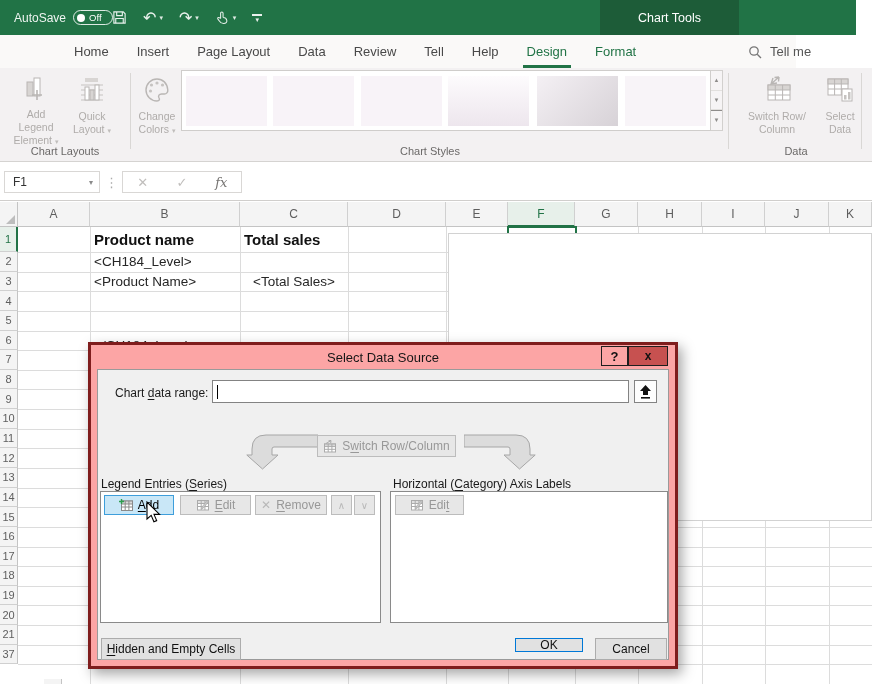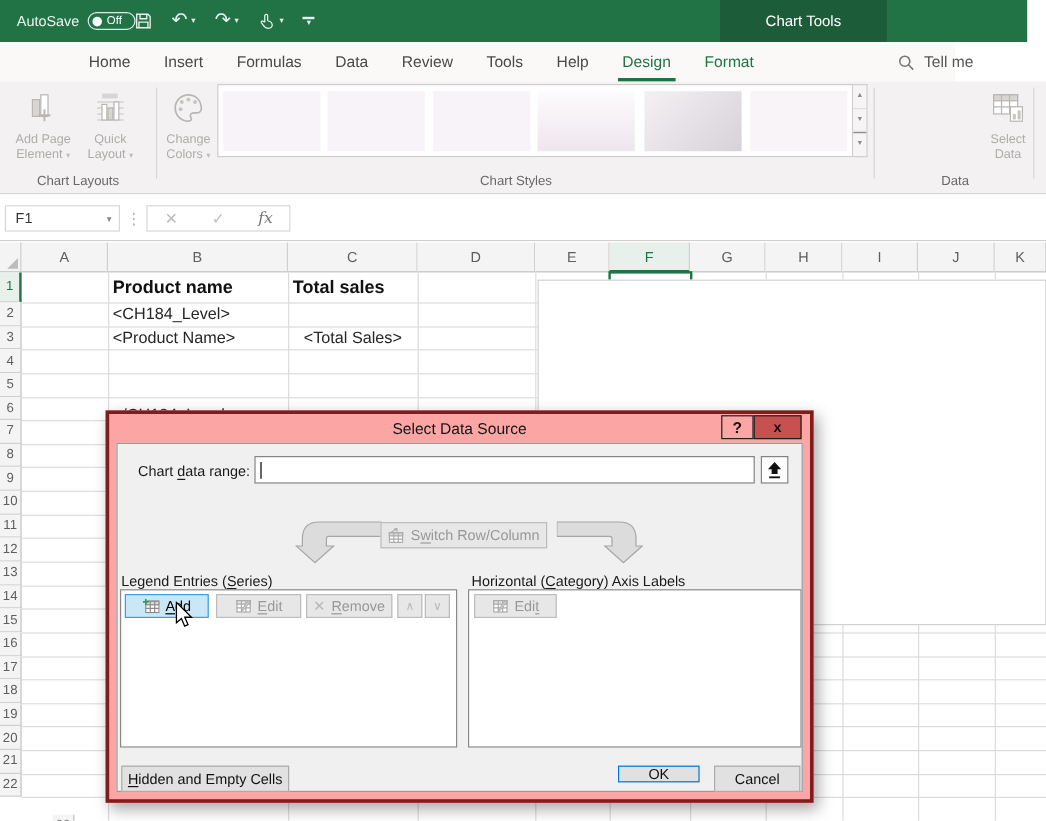--- a/index.html
+++ b/index.html
@@ -127,24 +127,24 @@
         <span class="car">▾</span>
       </span>
     </div>
     <div class="charttools">Chart Tools</div>
   </div>
 
   <div id="tabrow">
     <div id="tabs">
         <div class="tab">Home</div>
         <div class="tab">Insert</div>
-        <div class="tab">Formulas</div>
+        <div class="tab">Page Layout</div>
         <div class="tab">Data</div>
         <div class="tab">Review</div>
-        <div class="tab">Tools</div>
+        <div class="tab">Tell</div>
         <div class="tab">Help</div>
         <div class="tab active">Design</div>
         <div class="tab contextual">Format</div>
       </div>
   </div>
   <div class="tellme">
     <svg width="14" height="14" viewBox="0 0 14 14">
       <circle cx="6" cy="6" r="4.2" fill="none" stroke="#767676" stroke-width="1.3"></circle>
       <line x1="9.2" y1="9.2" x2="13" y2="13" stroke="#767676" stroke-width="1.3"></line>
     </svg>
@@ -155,21 +155,21 @@
 
     <div class="bigbtn" style="left:8px">
       <span class="bicon">
         <svg width="30" height="30" viewBox="0 0 30 30">
           <rect x="6" y="8" width="6" height="14" fill="#D8D5D3" stroke="#B9B6B4"></rect>
           <rect x="13" y="4" width="6" height="18" fill="#fff" stroke="#B9B6B4"></rect>
           <path d="M16 16 v10 M11 21 h10" stroke="#B9B6B4" stroke-width="1.6" fill="none"></path>
         </svg>
       </span>
       <span class="blabel">
-        <span>Add Page</span><br>
+        <span>Add Legend</span><br>
         <span>Element</span>
         <span class="drop">▾</span>
       </span>
     </div>
     <div class="bigbtn" style="left:64px">
       <span class="bicon">
         <svg width="30" height="30" viewBox="0 0 30 30">
           <rect x="8" y="3" width="13" height="4" fill="#D8D5D3"></rect>
           <path d="M4 10 h22 M4 15 h22 M4 20 h22 M4 25 h22" stroke="#C6C3C1" stroke-width="1"></path>
           <rect x="8" y="12" width="4" height="13" fill="#fff" stroke="#B9B6B4"></rect>
@@ -211,20 +211,36 @@
         <div class="thumb" style="left: 443px; background: rgb(248, 244, 248);"></div>
       </div>
     <div class="gal-scroll">
       <div>▲</div>
       <div>▼</div>
       <div class="gal-more">▼</div>
     </div>
     <div class="group-label" style="left:133px;width:594px">Chart Styles</div>
     <div class="rib-sep" style="left:728px"></div>
 
+    <div class="bigbtn" style="left:735px;width:84px">
+      <span class="bicon">
+        <svg width="32" height="30" viewBox="0 0 32 30">
+          <g stroke="#B9B6B4" stroke-width="1">
+            <rect x="7" y="10" width="22" height="15" fill="#fff"></rect>
+            <rect x="7" y="10" width="22" height="5" fill="#D8D5D3"></rect>
+            <path d="M14.3 10 v15 M21.6 10 v15 M7 20 h22"></path>
+          </g>
+          <path d="M10 9 L18 2 M18 2 l-4.5 .5 M18 2 l-.5 4.5 M12 3 L10 9 l6-1" fill="none" stroke="#B9B6B4" stroke-width="1.4"></path>
+        </svg>
+      </span>
+      <span class="blabel">
+        <span>Switch Row/</span><br>
+        <span>Column</span>
+      </span>
+    </div>
     <div class="bigbtn" style="left:819px;width:42px">
       <span class="bicon">
         <svg width="30" height="30" viewBox="0 0 30 30">
           <g stroke="#B9B6B4" stroke-width="1">
             <rect x="3" y="4" width="20" height="16" fill="#fff"></rect>
             <rect x="3" y="4" width="20" height="5" fill="#D8D5D3"></rect>
             <path d="M9.6 4 v16 M16.3 4 v16 M3 14 h20"></path>
           </g>
           <rect x="17" y="14" width="10" height="12" fill="#fff" stroke="#B9B6B4"></rect>
           <rect x="19" y="20" width="2.5" height="4.5" fill="#C6C3C1"></rect>
@@ -290,21 +306,21 @@
         <div class="rowhead" style="top: 247.364px; height: 19.6364px;">12</div>
         <div class="rowhead" style="top: 267px; height: 19.6364px;">13</div>
         <div class="rowhead" style="top: 286.636px; height: 19.6364px;">14</div>
         <div class="rowhead" style="top: 306.273px; height: 19.6364px;">15</div>
         <div class="rowhead" style="top: 325.909px; height: 19.6364px;">16</div>
         <div class="rowhead" style="top: 345.545px; height: 19.6364px;">17</div>
         <div class="rowhead" style="top: 365.182px; height: 19.6364px;">18</div>
         <div class="rowhead" style="top: 384.818px; height: 19.6364px;">19</div>
         <div class="rowhead" style="top: 404.455px; height: 19.6364px;">20</div>
         <div class="rowhead" style="top: 424.091px; height: 19.6364px;">21</div>
-        <div class="rowhead" style="top: 443.727px; height: 19.6364px;">22</div>
+        <div class="rowhead" style="top: 443.727px; height: 19.6364px;">37</div>
         <div class="rowhead" style="top: 478px; height: 19.6364px; margin-left: 44px;">23</div>
         <div class="vline" style="left: 90px; top: 26px; height: 457px;"></div>
         <div class="vline" style="left: 240px; top: 26px; height: 457px;"></div>
         <div class="vline" style="left: 348px; top: 26px; height: 457px;"></div>
         <div class="vline" style="left: 446px; top: 26px; height: 457px;"></div>
         <div class="vline" style="left: 508px; top: 26px; height: 457px;"></div>
         <div class="vline" style="left: 575px; top: 26px; height: 457px;"></div>
         <div class="vline" style="left: 638px; top: 26px; height: 457px;"></div>
         <div class="vline" style="left: 702px; top: 26px; height: 457px;"></div>
         <div class="vline" style="left: 765px; top: 26px; height: 457px;"></div>

